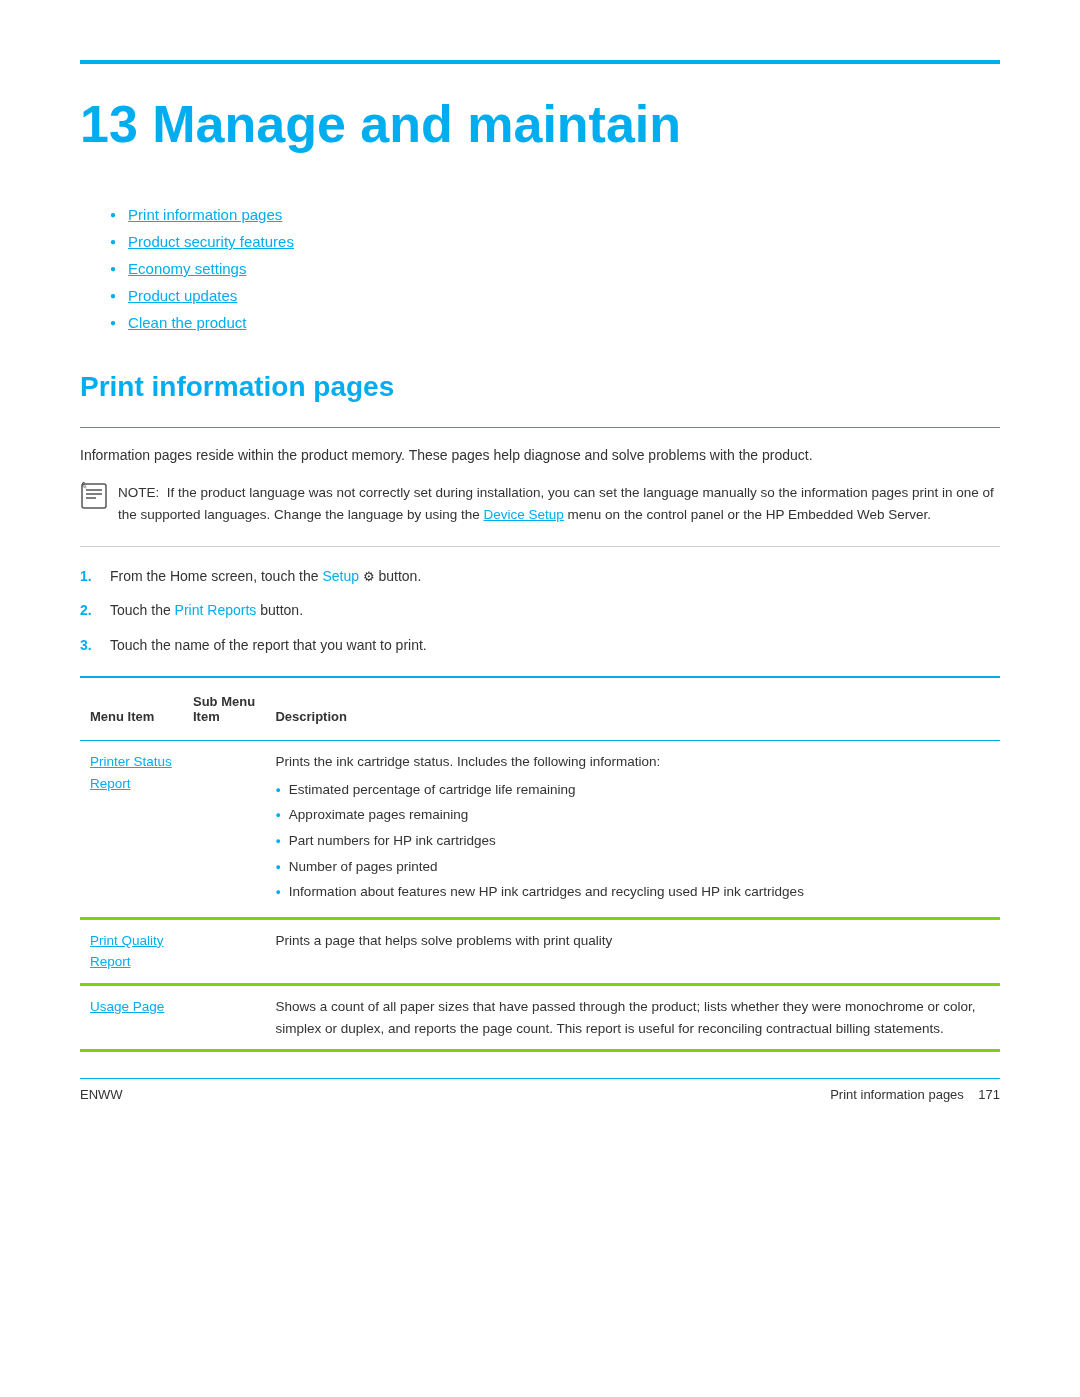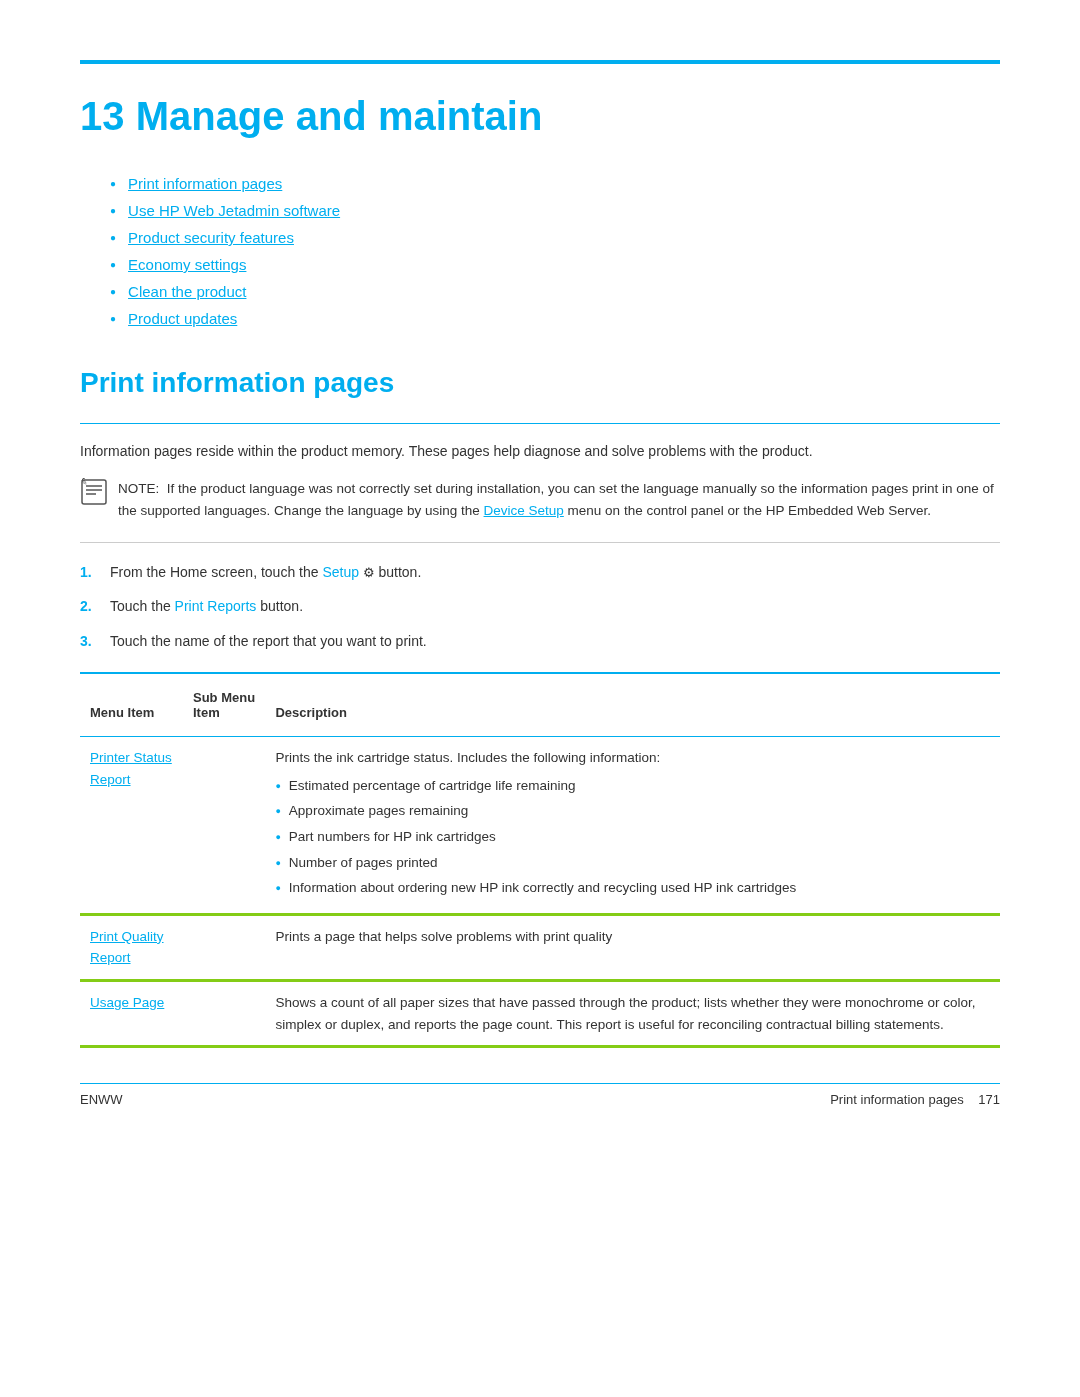--- a/index.html
+++ b/index.html
@@ -15,24 +15,24 @@
     .page {
       padding: 60px 80px 80px 80px;
       position: relative;
     }
     .top-border {
       height: 4px;
       background: #00AEEF;
       margin-bottom: 30px;
     }
     .chapter-title {
-      font-size: 40px;
-      font-weight: bold;
-      color: #00AEEF;
-      margin-bottom: 36px;
+      font-size: 52px;
+      font-weight: bold;
+      color: #00AEEF;
+      margin-bottom: 52px;
     }
     .toc-list {
       list-style: none;
       margin: 0 0 40px 30px;
     }
     .toc-list li {
       margin-bottom: 10px;
       display: flex;
       align-items: center;
     }
@@ -148,21 +148,21 @@
     }
     .desc-bullets li::before {
       content: "●";
       color: #00AEEF;
       margin-right: 8px;
       font-size: 9px;
       margin-top: 4px;
     }
     .footer {
       position: absolute;
-      bottom: 21px;
+      bottom: 30px;
       left: 80px;
       right: 80px;
       display: flex;
       justify-content: space-between;
       font-size: 13px;
       color: #333;
       border-top: 1px solid #00AEEF;
       padding-top: 8px;
     }
     .note-icon-svg {
@@ -180,33 +180,30 @@
 
   <h1 class="chapter-title">
     <span>13</span>&nbsp;<span>Manage and maintain</span>
   </h1>
 
   <ul class="toc-list">
     <li>
         <a>Print information pages</a>
       </li>
     <li>
-        <a>Use HP Web Jetadmin software</a>
-      </li>
-    <li>
         <a>Product security features</a>
       </li>
     <li>
         <a>Economy settings</a>
       </li>
     <li>
+        <a>Product updates</a>
+      </li>
+    <li>
         <a>Clean the product</a>
-      </li>
-    <li>
-        <a>Product updates</a>
       </li>
   </ul>
 
   <h2 class="section-title">Print information pages</h2>
   <hr class="section-divider">
 
   <p class="body-text">Information pages reside within the product memory. These pages help diagnose and solve problems with the product.</p>
 
   <div class="note-box">
     <svg class="note-icon-svg" viewBox="0 0 28 28" xmlns="http://www.w3.org/2000/svg">
@@ -265,21 +262,21 @@
             <li>
                 <span>Approximate pages remaining</span>
               </li>
             <li>
                 <span>Part numbers for HP ink cartridges</span>
               </li>
             <li>
                 <span>Number of pages printed</span>
               </li>
             <li>
-                <span>Information about ordering new HP ink correctly and recycling used HP ink cartridges</span>
+                <span>Information about features new HP ink cartridges and recycling used HP ink cartridges</span>
               </li>
           </ul>
         </td>
       </tr>
       <tr>
         <td><span class="table-menu-item">Print Quality Report</span></td>
         <td></td>
         <td>Prints a page that helps solve problems with print quality</td>
       </tr>
       <tr>

